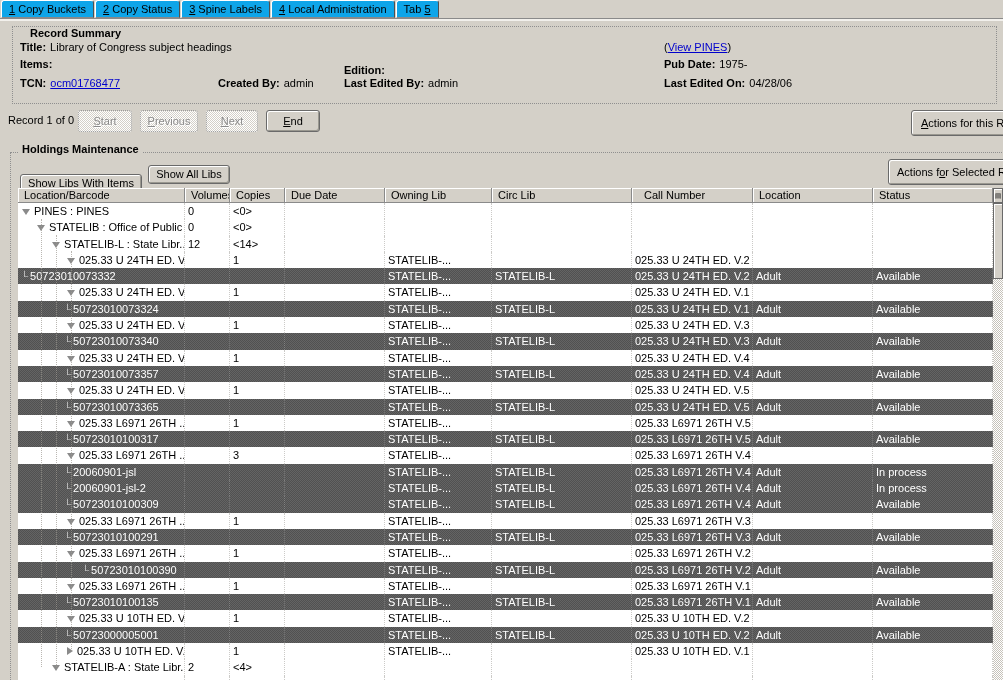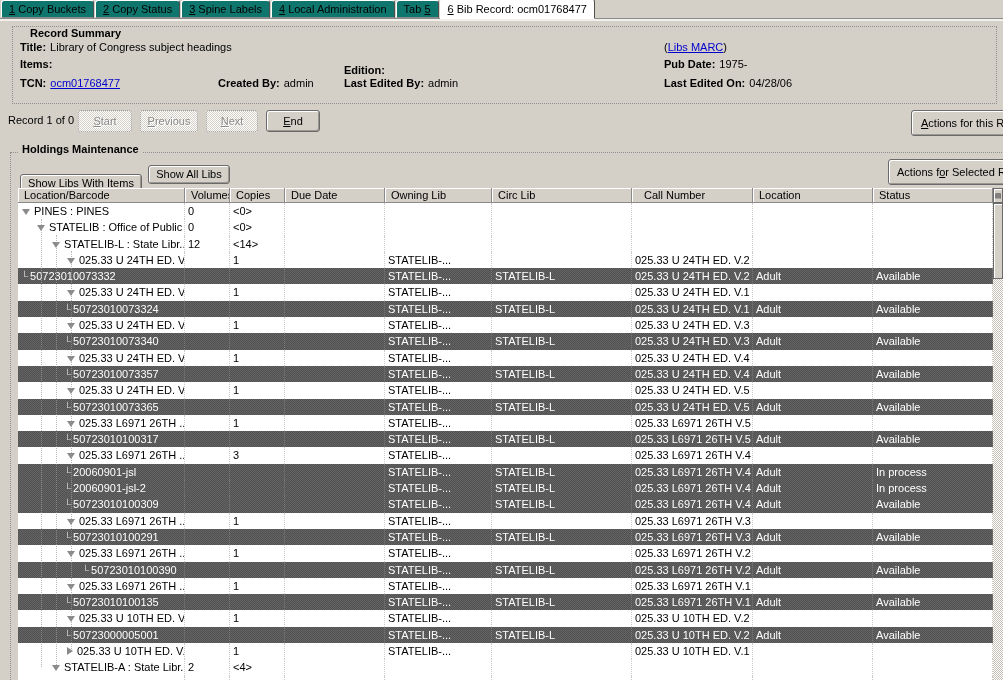--- a/index.html
+++ b/index.html
@@ -3,21 +3,21 @@
 <meta charset="utf-8">
 <style>
   html,body{margin:0;padding:0}
   body{width:1003px;height:680px;overflow:hidden;background:#d4d0c8;
        font-family:"Liberation Sans","DejaVu Sans",sans-serif;font-size:11px;color:#000}
   .screen{position:relative;width:1003px;height:680px;overflow:hidden;background:#d4d0c8}
 
   
   .tabbar{position:absolute;left:0;top:0;width:1003px;height:19px;display:flex;align-items:flex-end;
           background:#d4d0c8;border-bottom:1px solid #8a8a8a;padding-left:1px;box-sizing:border-box}
-  .tab{height:15px;line-height:15px;padding:1px 7px 0 7px;margin-right:1px;background:#0f766e;
+  .tab{height:15px;line-height:15px;padding:1px 7px 0 7px;margin-right:1px;background:#0ea5e9;
        border:1px solid;border-color:#fff #505050 #8a8a8a #fff;border-radius:3px 3px 0 0;
        white-space:nowrap;cursor:default}
   .tab.active{background:#fff;height:17px;line-height:16px;border-bottom:1px solid #fff;margin-bottom:-1px}
   .accel{text-decoration:underline}
   .bevel{position:absolute;left:0;top:19px;width:1003px;height:2px;background:#f2f0ec}
 
   
   .fs{position:absolute;border:1px dotted #8f8f8f;background:transparent}
   .fs-rs{left:12px;top:26px;width:983px;height:76px}
   .fs-hm{left:10px;top:152px;width:992px;height:560px}
@@ -69,32 +69,31 @@
 <body>
 
 <div class="screen">
 
   <div class="tabbar">
       <div class="tab"><span></span><span class="accel">1</span><span> Copy Buckets</span></div>
       <div class="tab"><span></span><span class="accel">2</span><span> Copy Status</span></div>
       <div class="tab"><span></span><span class="accel">3</span><span> Spine Labels</span></div>
       <div class="tab"><span></span><span class="accel">4</span><span> Local Administration</span></div>
       <div class="tab"><span>Tab </span><span class="accel">5</span><span></span></div>
-      <div class="tab active"><span></span><span class="accel">6</span><span> Bib Record: ocm01768477</span></div>
     </div>
   <div class="bevel"></div>
 
   <div class="fs fs-rs"></div>
   <span class="legend" style="left:26px;top:27px">Record Summary</span>
 
   <span class="pair" style="left:20px;top:41px">
     <b>Title:</b><span>Library of Congress subject headings</span>
   </span>
   <span class="pair" style="left:664px;top:41px">
-    <span>(</span><span class="link">Libs MARC</span><span>)</span>
+    <span>(</span><span class="link">View PINES</span><span>)</span>
   </span>
 
   <span class="pair" style="left:20px;top:58px">
     <b>Items:</b><span></span>
   </span>
   <span class="pair" style="left:344px;top:64px">
     <b>Edition:</b><span></span>
   </span>
   <span class="pair" style="left:664px;top:58px">
     <b>Pub Date:</b><span>1975-</span>

